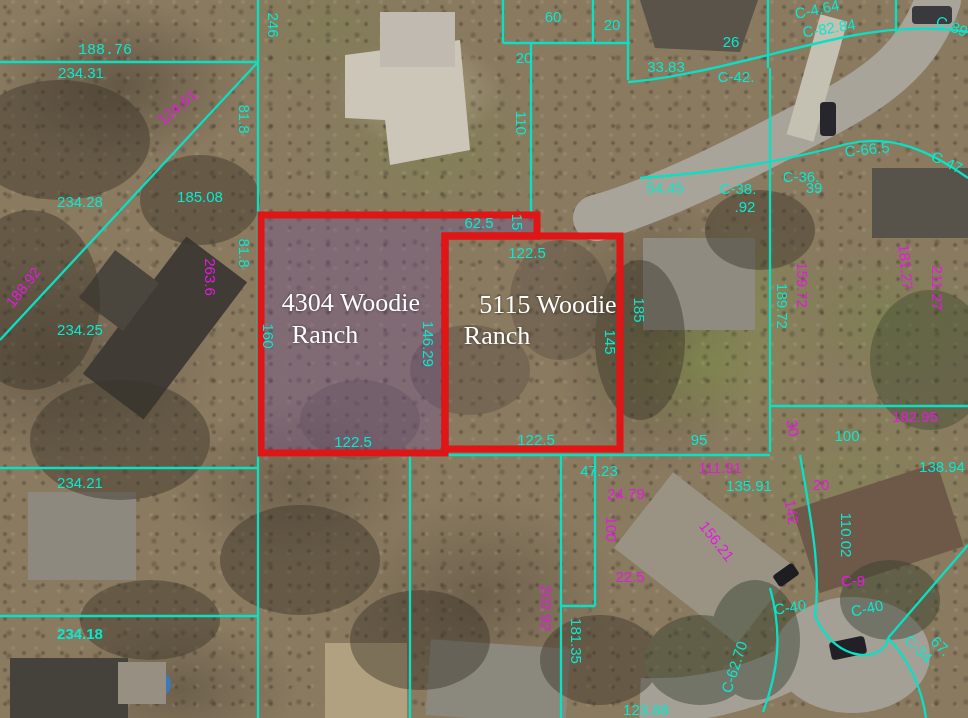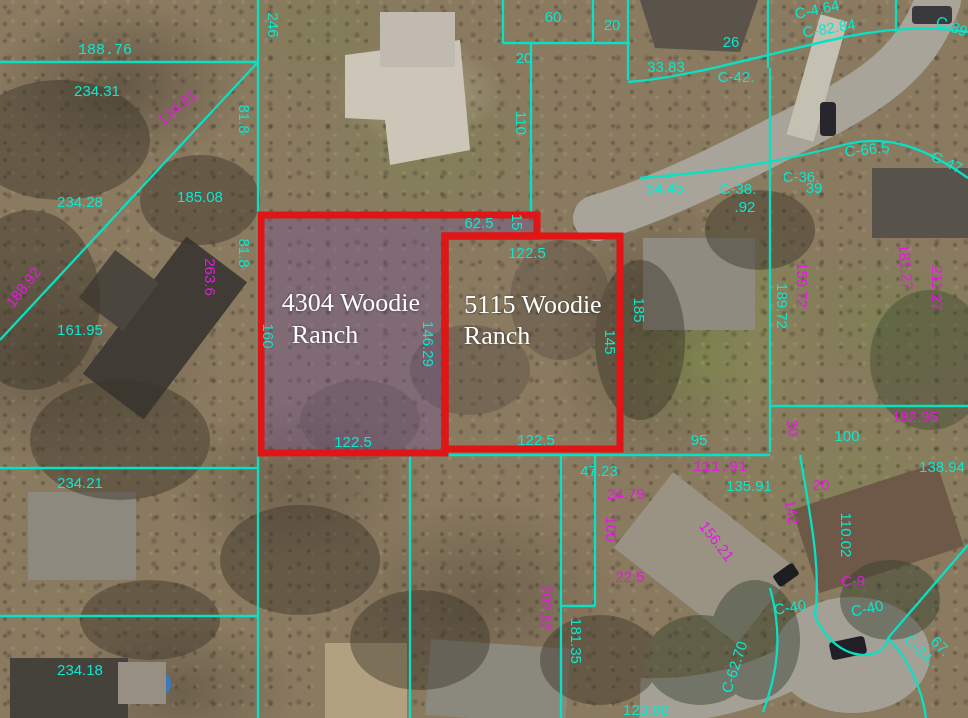--- a/index.html
+++ b/index.html
@@ -120,29 +120,29 @@
       <path d="M888,638 C908,658 922,688 926,718" class="parcel-line"></path>
       <path d="M968,545 L888,638" class="parcel-line"></path>
       <path d="M770,588 C783,635 778,672 763,712" class="parcel-line"></path>
       <path d="M261,215 H537 V236 H445 V453 H261 Z" class="tint"></path>
       <path d="M261,215 H537 V236 H445 V453 H261 Z" class="red-outline"></path>
       <path d="M445,236 H620 V449 H445 Z" class="red-outline"></path>
     </svg>
 
   <div id="labels">
       <div class="lbl lbl-cyan" style="left: 105px; top: 50px; transform: translate(-50%, -50%) rotate(0deg); font-family: Liberation Mono, monospace;">188.76</div>
-      <div class="lbl lbl-cyan" style="left: 81px; top: 90px; transform: translate(-50%, -50%) rotate(0deg); margin-left: 16px;">234.31</div>
+      <div class="lbl lbl-cyan" style="left: 81px; top: 72px; transform: translate(-50%, -50%) rotate(0deg);">234.31</div>
       <div class="lbl lbl-cyan" style="left: 273px; top: 25px; transform: translate(-50%, -50%) rotate(90deg);">246</div>
       <div class="lbl lbl-cyan" style="left: 244px; top: 119px; transform: translate(-50%, -50%) rotate(90deg);">81.8</div>
       <div class="lbl lbl-cyan" style="left: 80px; top: 201px; transform: translate(-50%, -50%) rotate(0deg);">234.28</div>
       <div class="lbl lbl-cyan" style="left: 244px; top: 253px; transform: translate(-50%, -50%) rotate(90deg);">81.8</div>
-      <div class="lbl lbl-cyan" style="left: 80px; top: 329px; transform: translate(-50%, -50%) rotate(0deg);">161.95</div>
+      <div class="lbl lbl-cyan" style="left: 80px; top: 329px; transform: translate(-50%, -50%) rotate(0deg);">234.25</div>
       <div class="lbl lbl-cyan" style="left: 268px; top: 336px; transform: translate(-50%, -50%) rotate(90deg);">160</div>
       <div class="lbl lbl-cyan" style="left: 80px; top: 482px; transform: translate(-50%, -50%) rotate(0deg);">234.21</div>
-      <div class="lbl lbl-cyan" style="left: 80px; top: 669px; transform: translate(-50%, -50%) rotate(0deg);">234.18</div>
+      <div class="lbl lbl-cyan" style="left: 80px; top: 633px; transform: translate(-50%, -50%) rotate(0deg); font-weight: bold;">234.18</div>
       <div class="lbl lbl-cyan" style="left: 200px; top: 196px; transform: translate(-50%, -50%) rotate(0deg);">185.08</div>
       <div class="lbl lbl-cyan" style="left: 553px; top: 16px; transform: translate(-50%, -50%) rotate(0deg);">60</div>
       <div class="lbl lbl-cyan" style="left: 612px; top: 24px; transform: translate(-50%, -50%) rotate(0deg);">20</div>
       <div class="lbl lbl-cyan" style="left: 524px; top: 57px; transform: translate(-50%, -50%) rotate(0deg);">20</div>
       <div class="lbl lbl-cyan" style="left: 521px; top: 123px; transform: translate(-50%, -50%) rotate(90deg);">110</div>
       <div class="lbl lbl-cyan" style="left: 479px; top: 222px; transform: translate(-50%, -50%) rotate(0deg);">62.5</div>
       <div class="lbl lbl-cyan" style="left: 517px; top: 222px; transform: translate(-50%, -50%) rotate(90deg);">15</div>
       <div class="lbl lbl-cyan" style="left: 527px; top: 252px; transform: translate(-50%, -50%) rotate(0deg);">122.5</div>
       <div class="lbl lbl-cyan" style="left: 428px; top: 344px; transform: translate(-50%, -50%) rotate(90deg);">146.29</div>
       <div class="lbl lbl-cyan" style="left: 610px; top: 342px; transform: translate(-50%, -50%) rotate(90deg);">145</div>
@@ -175,29 +175,29 @@
       <div class="lbl lbl-cyan" style="left: 814px; top: 187px; transform: translate(-50%, -50%) rotate(0deg);">39</div>
       <div class="lbl lbl-cyan" style="left: 867px; top: 149px; transform: translate(-50%, -50%) rotate(-6deg);">C-66.5</div>
       <div class="lbl lbl-cyan" style="left: 947px; top: 162px; transform: translate(-50%, -50%) rotate(25deg);">C-47</div>
       <div class="lbl lbl-cyan" style="left: 782px; top: 306px; transform: translate(-50%, -50%) rotate(90deg);">189.72</div>
       <div class="lbl lbl-mag" style="left: 177px; top: 107px; transform: translate(-50%, -50%) rotate(-40deg);">124.61</div>
       <div class="lbl lbl-mag" style="left: 23px; top: 287px; transform: translate(-50%, -50%) rotate(-52deg);">188.92</div>
       <div class="lbl lbl-mag" style="left: 210px; top: 277px; transform: translate(-50%, -50%) rotate(90deg);">263.6</div>
       <div class="lbl lbl-mag" style="left: 802px; top: 285px; transform: translate(-50%, -50%) rotate(90deg);">159.72</div>
       <div class="lbl lbl-mag" style="left: 906px; top: 267px; transform: translate(-50%, -50%) rotate(85deg);">181.27</div>
       <div class="lbl lbl-mag" style="left: 937px; top: 288px; transform: translate(-50%, -50%) rotate(90deg);">211.27</div>
-      <div class="lbl lbl-mag" style="left: 720px; top: 467px; transform: translate(-50%, -50%) rotate(0deg); font-family: Liberation Mono, monospace;">111.91</div>
+      <div class="lbl lbl-mag" style="left: 720px; top: 467px; transform: translate(-50%, -50%) rotate(0deg);">111.91</div>
       <div class="lbl lbl-mag" style="left: 915px; top: 416px; transform: translate(-50%, -50%) rotate(0deg);">182.95</div>
       <div class="lbl lbl-mag" style="left: 626px; top: 493px; transform: translate(-50%, -50%) rotate(0deg);">24.79</div>
       <div class="lbl lbl-mag" style="left: 611px; top: 529px; transform: translate(-50%, -50%) rotate(90deg);">100</div>
       <div class="lbl lbl-mag" style="left: 630px; top: 576px; transform: translate(-50%, -50%) rotate(0deg);">22.5</div>
       <div class="lbl lbl-mag" style="left: 546px; top: 608px; transform: translate(-50%, -50%) rotate(90deg);">202.92</div>
       <div class="lbl lbl-mag" style="left: 717px; top: 541px; transform: translate(-50%, -50%) rotate(52deg);">156.21</div>
       <div class="lbl lbl-mag" style="left: 792px; top: 512px; transform: translate(-50%, -50%) rotate(80deg);">142</div>
       <div class="lbl lbl-mag" style="left: 821px; top: 484px; transform: translate(-50%, -50%) rotate(0deg);">20</div>
       <div class="lbl lbl-mag" style="left: 853px; top: 580px; transform: translate(-50%, -50%) rotate(0deg);">C-9</div>
       <div class="lbl lbl-mag" style="left: 793px; top: 428px; transform: translate(-50%, -50%) rotate(80deg);">30</div>
       <div class="lbl lbl-white" style="left: 351px; top: 303px; transform: translate(-50%, -50%) rotate(0deg);">4304 Woodie</div>
       <div class="lbl lbl-white" style="left: 325px; top: 335px; transform: translate(-50%, -50%) rotate(0deg);">Ranch</div>
-      <div class="lbl lbl-white" style="left: 533px; top: 305px; transform: translate(-50%, -50%) rotate(0deg); text-align: right;">5115 Woodie</div>
+      <div class="lbl lbl-white" style="left: 548px; top: 305px; transform: translate(-50%, -50%) rotate(0deg); text-align: right;">5115 Woodie</div>
       <div class="lbl lbl-white" style="left: 497px; top: 336px; transform: translate(-50%, -50%) rotate(0deg);">Ranch</div>
     </div>
 </div>
 
 </body></html>

